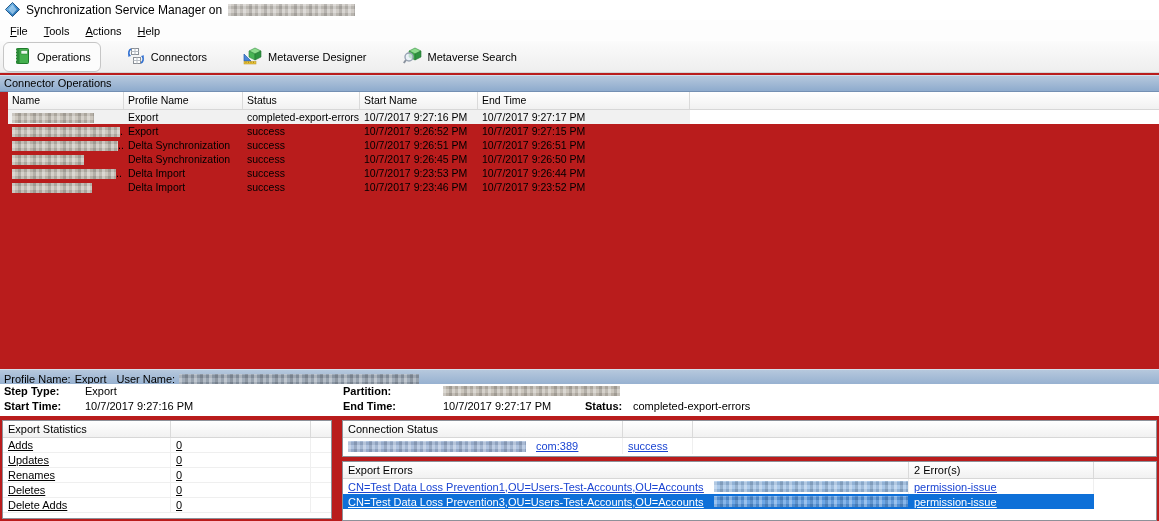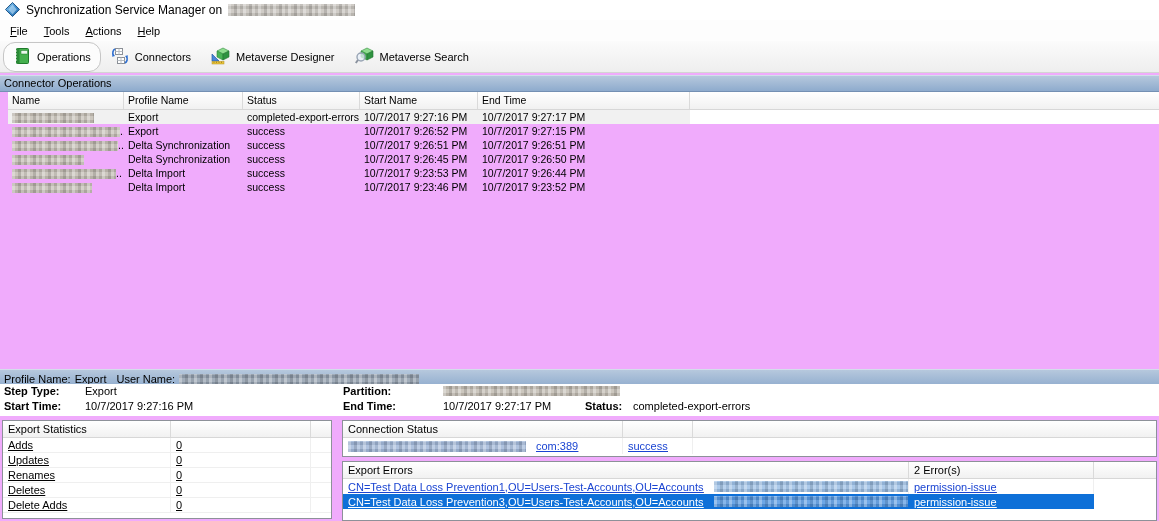--- a/index.html
+++ b/index.html
@@ -1,30 +1,30 @@
 <!DOCTYPE html>
 <html><head>
 <meta charset="utf-8">
 <style>
   html,body { margin:0; padding:0; background:#fff; }
   body { font-family:"Liberation Sans", sans-serif; font-size:11px; color:#000; }
-  .window { position:relative; width:1159px; height:521px; background:#f0abfc; overflow:hidden; }
+  .window { position:relative; width:1159px; height:521px; background:#b91c1c; overflow:hidden; }
 
   
   .titlebar { position:absolute; top:0; left:0; right:0; height:20px; display:flex; align-items:center; padding-left:5px; gap:6px; background:#fff; }
   .titlebar .title { font-size:12px; }
 
   
   .menubar { position:absolute; top:20px; left:0; right:0; height:21px; background:#fdfdfd; display:flex; align-items:center; padding-left:2px; }
   .menu-item { padding:3px 8px; cursor:default; }
   .menu-item::first-letter { text-decoration:underline; }
 
   
   .toolbar { position:absolute; top:41px; left:0; right:0; height:32px; background:linear-gradient(#fbfbfb,#eeeeee); border-bottom:1px solid #d4d4d4; display:flex; align-items:center; padding-left:3px; box-sizing:border-box; }
-  .tool-btn { display:flex; align-items:center; gap:6px; padding:4px 9px; border:1px solid transparent; border-radius:12px; }
+  .tool-btn { display:flex; align-items:center; gap:6px; padding:4px 9px; margin-right:16px; border:1px solid transparent; border-radius:6px; }
   .tool-btn.selected { background:#fcfcfc; border:1px solid #c6c6c6; }
 
   
   .caption { position:absolute; left:0; right:0; background:linear-gradient(#b6c8dd,#8eabcd); border-top:1px solid #d3deeb; border-bottom:1px solid #7490b3; box-sizing:border-box; padding-left:4px; color:#000; }
   .caption-ops { top:75px; height:17px; line-height:15px; }
   .caption-profile { top:369px; height:20px; line-height:13px; display:flex; align-items:center; gap:4px; }
 
   
   .lv { position:absolute; top:92px; left:8px; width:1159px; font-size:10.5px; }
   .lv-header { display:flex; height:18px; background:linear-gradient(#ffffff,#f1f1f1); border-bottom:1px solid #d7d7d7; box-sizing:border-box; }

